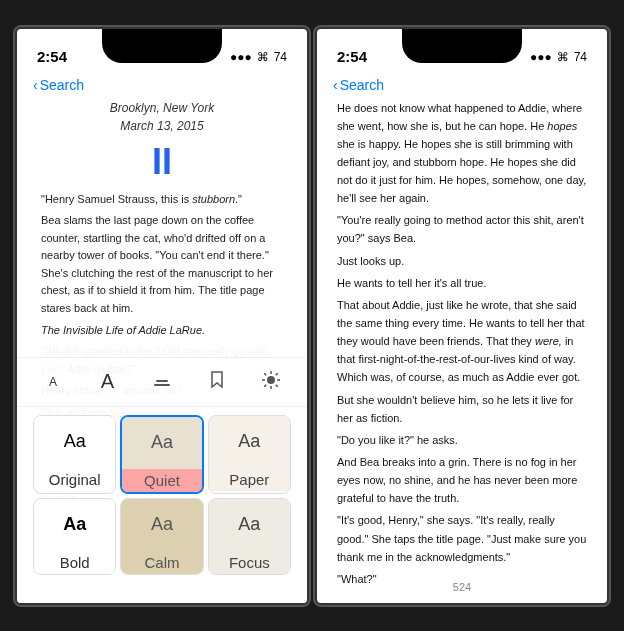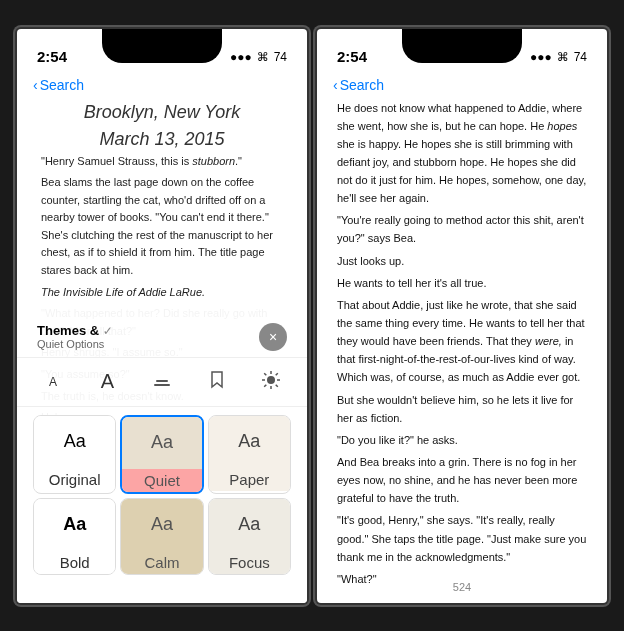--- a/index.html
+++ b/index.html
@@ -83,23 +83,24 @@
       gap: 2px;
     }
     
     .book-content {
       padding: 0 24px;
       overflow: hidden;
     }
     .book-location {
       text-align: center;
       font-style: italic;
-      font-size: 18px;
+      font-size: 12px;
       color: #333;
       line-height: 1.5;
+      margin-bottom: 6px;
     }
     .chapter-num {
       text-align: center;
       font-size: 36px;
       font-weight: bold;
       color: #2563EB;
       margin-bottom: 8px;
     }
     .book-text {
       font-size: 11px;
@@ -257,47 +258,39 @@
           <span>‹</span>
           <span>Search</span>
         </div>
       </div>
 
       <div class="book-content">
         <div class="book-location">
           <span style="white-space:pre-line">Brooklyn, New York
 March 13, 2015</span>
         </div>
+        <div class="chapter-num">II</div>
         <div class="book-text">
           <p>"Henry Samuel Strauss, this is <em>stubborn</em>."</p>
           <p>Bea slams the last page down on the coffee counter, startling the cat, who'd drifted off on a nearby tower of books. "You can't end it there." She's clutching the rest of the manuscript to her chest, as if to shield it from him. The title page stares back at him.</p>
           <p style="font-style:italic">The Invisible Life of Addie LaRue.</p>
           <p>"What happened to her? Did she really go with Luc? After all that?"</p>
           <p>Henry shrugs. "I assume so."</p>
           <p>"You assume so?"</p>
           <p>The truth is, he doesn't know.</p>
           <p>He's s</p>
           <p>scribe th</p>
           <p>them in</p>
           <p>lonely at h</p>
         </div>
       </div>
 
       <div class="overlay-panel">
 
 
-        <div class="themes-header">
-          <div>
-            <div style="font-size:13px;font-weight:600;color:#000;">Themes &amp; <span style="color:#888;font-weight:400;font-size:12px">✓</span></div>
-            <div style="font-size:11px;color:#666;">Quiet Options</div>
-          </div>
-          <div class="slide-close">
-            <span>×</span>
-          </div>
-        </div>
 
         <div class="toolbar-row">
           <div class="toolbar-btn font-size-small">
             <span>A</span>
           </div>
           <div class="toolbar-btn font-size-large">
             <span style="font-size:20px;font-weight:300">A</span>
           </div>
           <div class="toolbar-btn">
             <span>

